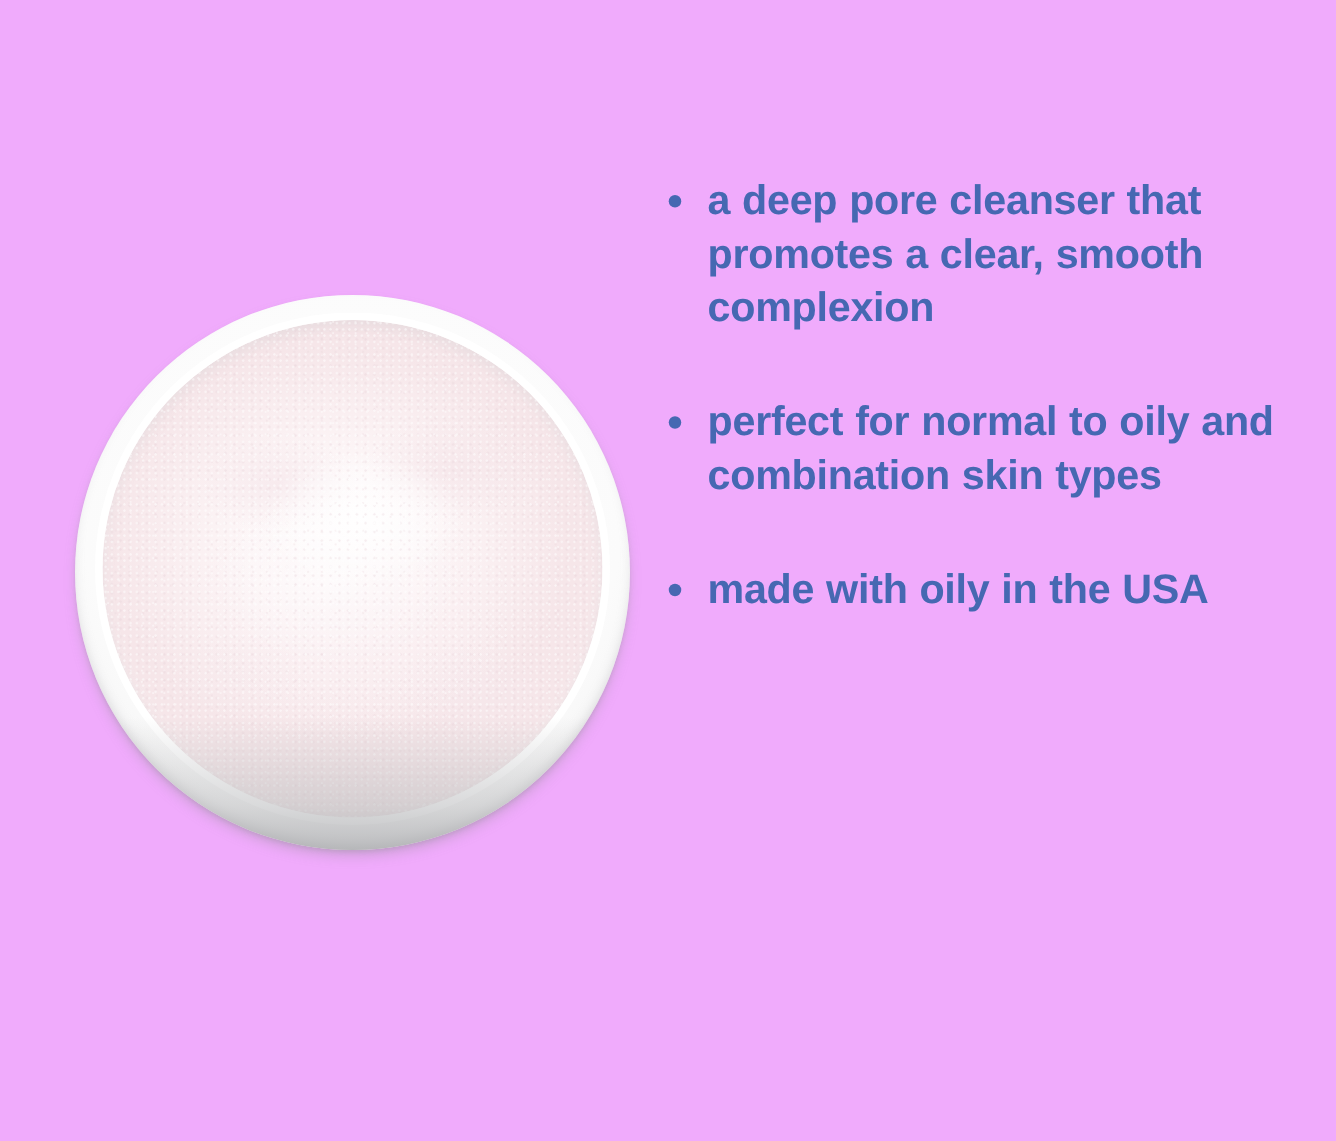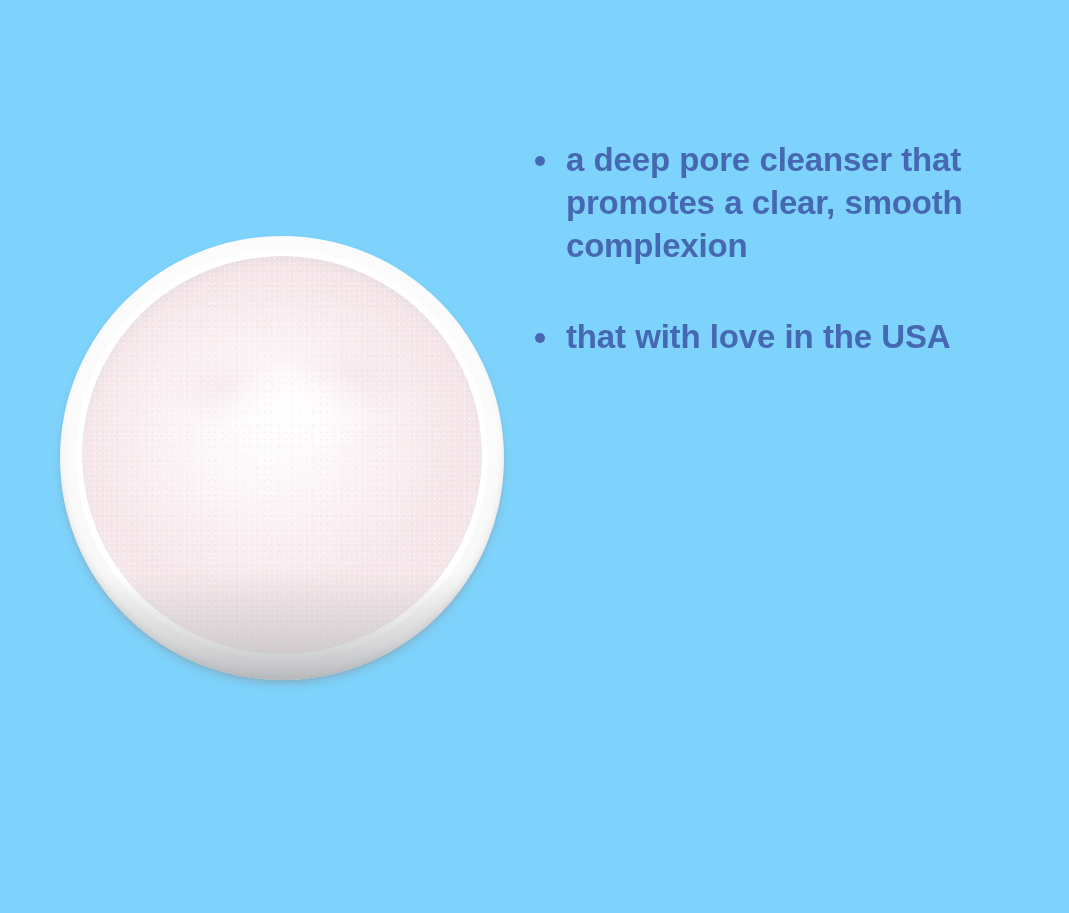--- a/index.html
+++ b/index.html
@@ -9,21 +9,21 @@
     background: #ffffff;
   }
   body {
     font-family: "Liberation Sans", sans-serif;
   }
 
   .canvas {
     position: relative;
     width: 1069px;
     height: 913px;
-    background: #7dd3fc;
+    background: #f0abfc;
     overflow: hidden;
   }
 
   
   .product-image {
     position: absolute;
     left: 60px;
     top: 236px;
     width: 444px;
     height: 444px;
@@ -175,22 +175,26 @@
     </div>
   </div>
 
   <ul class="features" style="list-style:none;margin:0;padding:0;">
 
     <li class="feature-item">
       <span class="feature-bullet"></span>
       <span class="feature-text">a deep pore cleanser that promotes a clear, smooth complexion</span>
     </li>
 
-
-
     <li class="feature-item">
       <span class="feature-bullet"></span>
-      <span class="feature-text">that with love in the USA</span>
+      <span class="feature-text">perfect for normal to oily and combination skin types</span>
     </li>
 
+
+    <li class="feature-item">
+      <span class="feature-bullet"></span>
+      <span class="feature-text">made with oily in the USA</span>
+    </li>
+
   </ul>
 
 </div>
 
 </body></html>

